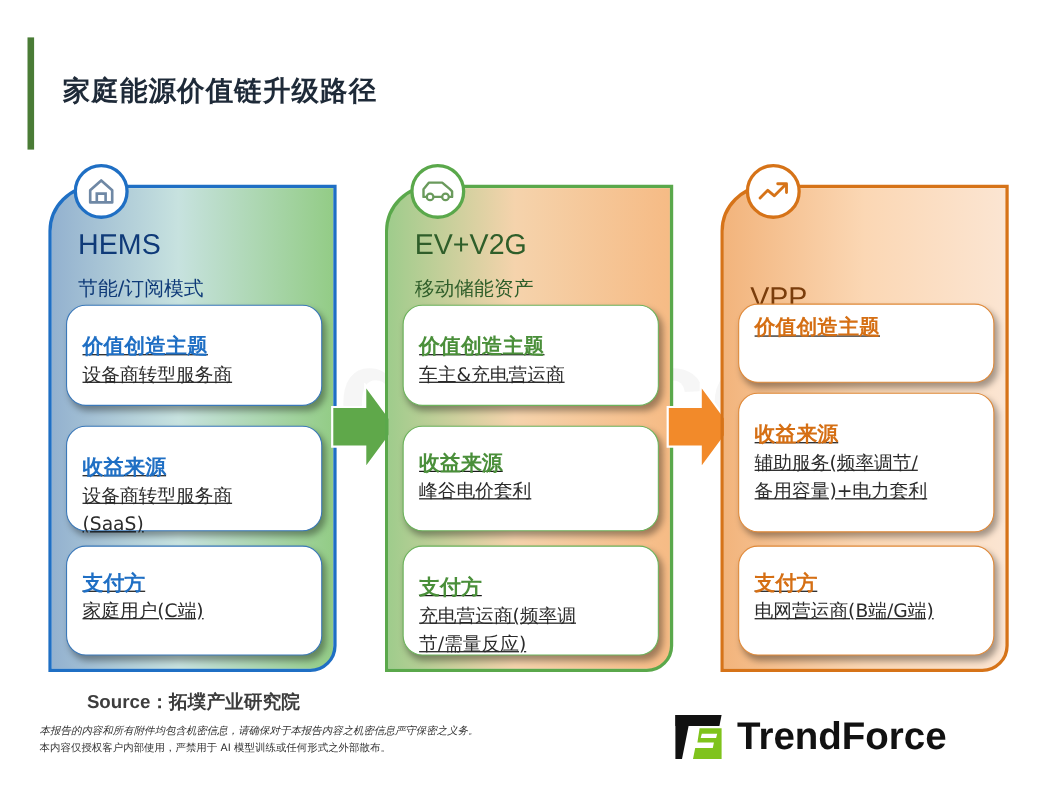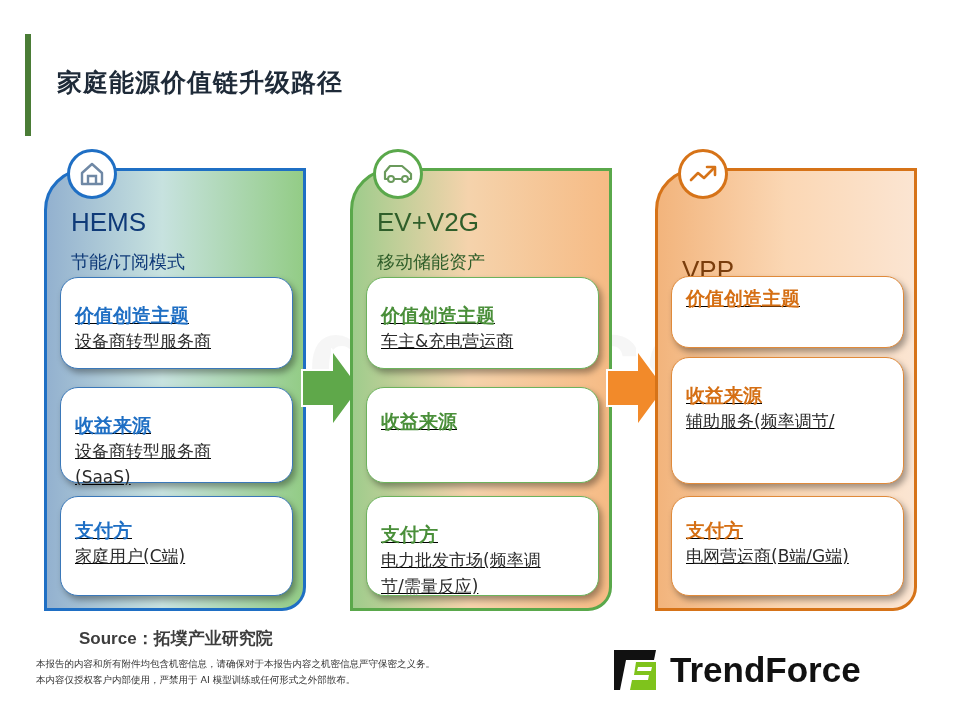--- a/index.html
+++ b/index.html
@@ -36,21 +36,21 @@
   .card-title { font-size: 19px; font-weight: bold; line-height: 26px; }
   .card-body { font-size: 17px; color: #2b2b2b; line-height: 26px; }
   .panel-1 .card-title { color: #1f6fc4; }
   .panel-2 .card-title { color: #4a8f3a; }
   .panel-3 .card-title { color: #d56f14; }
 
   .arrow { position: absolute; top: 348px; width: 62px; height: 80px; }
 
   .source { position: absolute; left: 36px; top: 627px; font-family: "Liberation Sans", sans-serif; font-size: 17px; font-weight: bold; color: #3d3d3d; margin-left: 43px; }
   .disclaimer { position: absolute; left: 36px; font-size: 9.5px; color: #333; }
-  .disc-1 { top: 658px; }
+  .disc-1 { top: 658px; font-style: italic; }
   .disc-2 { top: 674px; }
 
   .logo { position: absolute; left: 612px; top: 648px; display: flex; align-items: center; }
   .logo-text { font-family: "Liberation Sans", sans-serif; font-weight: bold; font-size: 35px; color: #111; margin-left: 12px; letter-spacing: 0px; }
 </style>
 </head>
 <body>
 
 <div class="title-bar"></div>
 <div class="page-title">家庭能源价值链升级路径</div>
@@ -96,24 +96,25 @@
   </div>
   <div class="panel-heading">EV+V2G</div>
   <div class="panel-sub">移动储能资产</div>
 
   <div class="card" style="top:106px;height:92px;">
     <div class="card-title">价值创造主题</div>
     <div class="card-body">车主&amp;充电营运商</div>
   </div>
   <div class="card" style="top:216px;height:96px;padding-top:20px;">
     <div class="card-title">收益来源</div>
+    <div class="card-body">峰谷电价套利</div>
   </div>
   <div class="card" style="top:325px;height:100px;">
     <div class="card-title">支付方</div>
-    <div class="card-body">电力批发市场(频率调</div>
+    <div class="card-body">充电营运商(频率调</div>
     <div class="card-body">节/需量反应)</div>
   </div>
 </div>
 
 <svg class="arrow" style="left:605px;" viewBox="0 0 62 80">
   <path d="M2 22 L32 22 L32 2 L60 40 L32 78 L32 58 L2 58 Z" fill="#f28a2a" stroke="#ffffff" stroke-width="2"></path>
 </svg>
 
 <div class="panel panel-3">
   <div class="icon-circle">
@@ -124,20 +125,21 @@
   </div>
   <div class="panel-heading">VPP</div>
   <div class="panel-sub">云端聚合与交易</div>
 
   <div class="card" style="top:105px;height:72px;padding-top:8px;">
     <div class="card-title">价值创造主题</div>
   </div>
   <div class="card" style="top:186px;height:127px;padding-top:24px;">
     <div class="card-title">收益来源</div>
     <div class="card-body">辅助服务(频率调节/</div>
+    <div class="card-body">备用容量)+电力套利</div>
   </div>
   <div class="card" style="top:325px;height:100px;padding-top:20px;">
     <div class="card-title">支付方</div>
     <div class="card-body">电网营运商(B端/G端)</div>
   </div>
 </div>
 
 <div class="source">Source：拓墣产业研究院</div>
 <div class="disclaimer disc-1">本报告的内容和所有附件均包含机密信息，请确保对于本报告内容之机密信息严守保密之义务。</div>
 <div class="disclaimer disc-2">本内容仅授权客户内部使用，严禁用于 AI 模型训练或任何形式之外部散布。</div>

